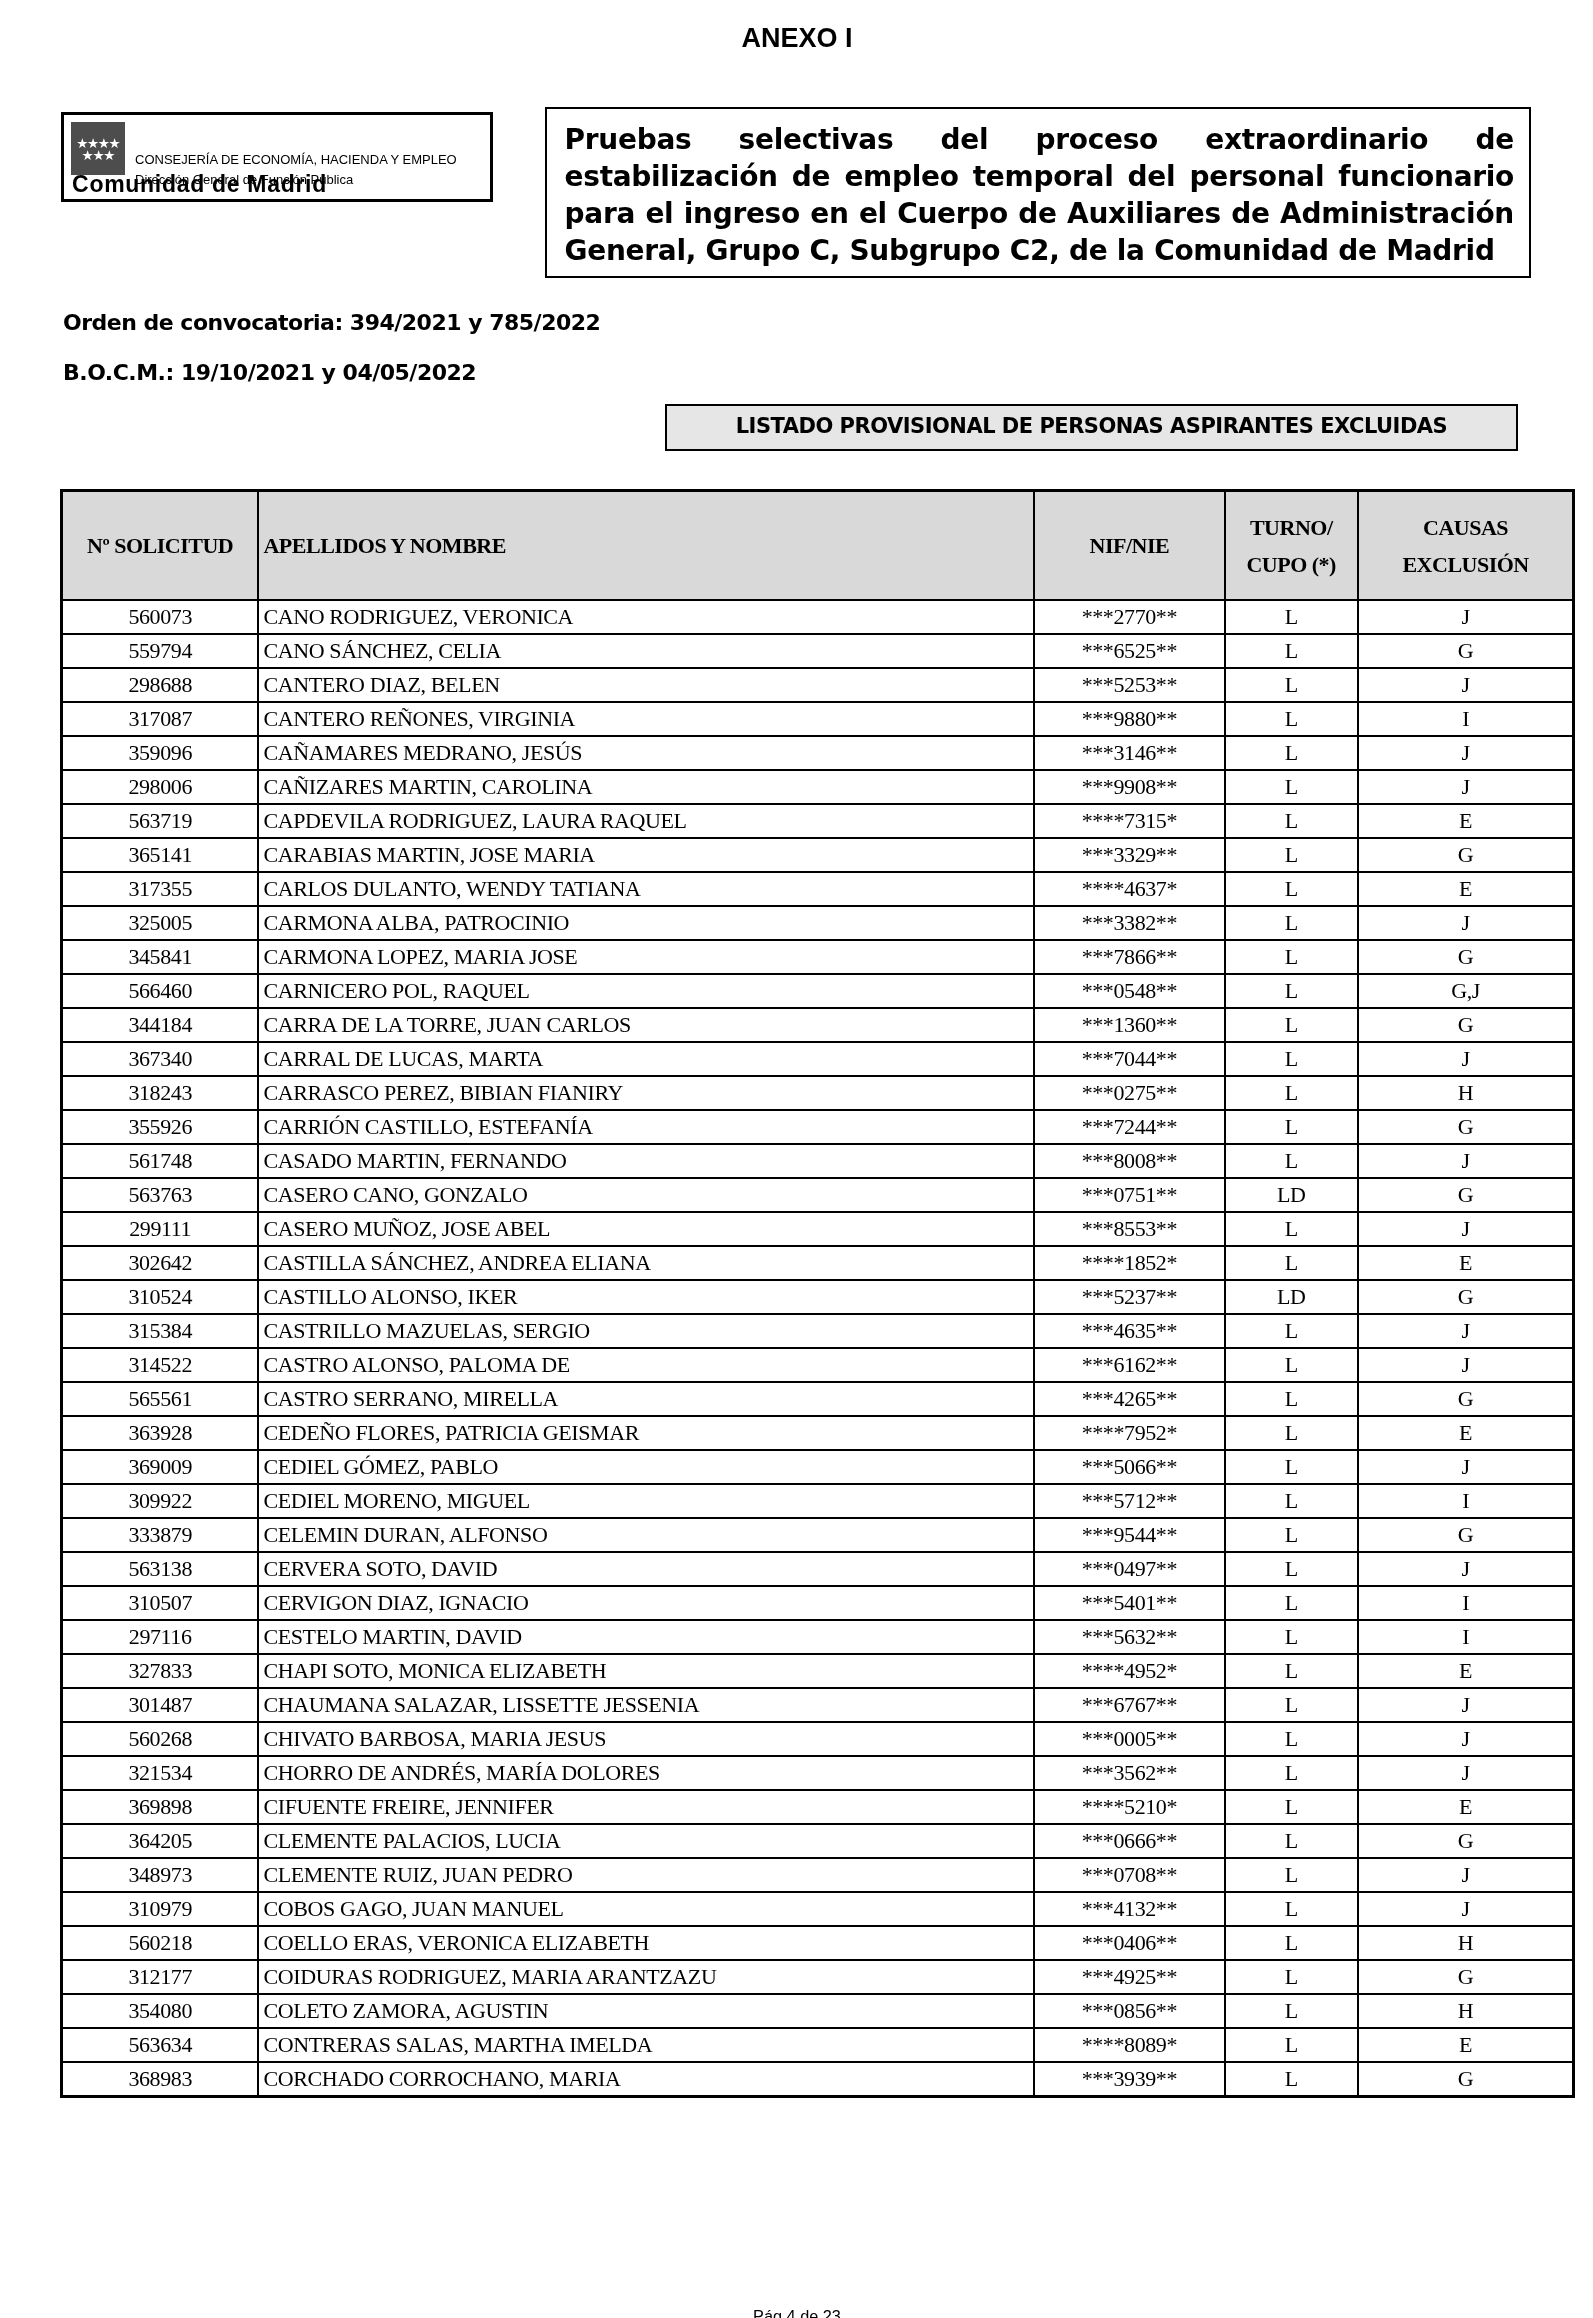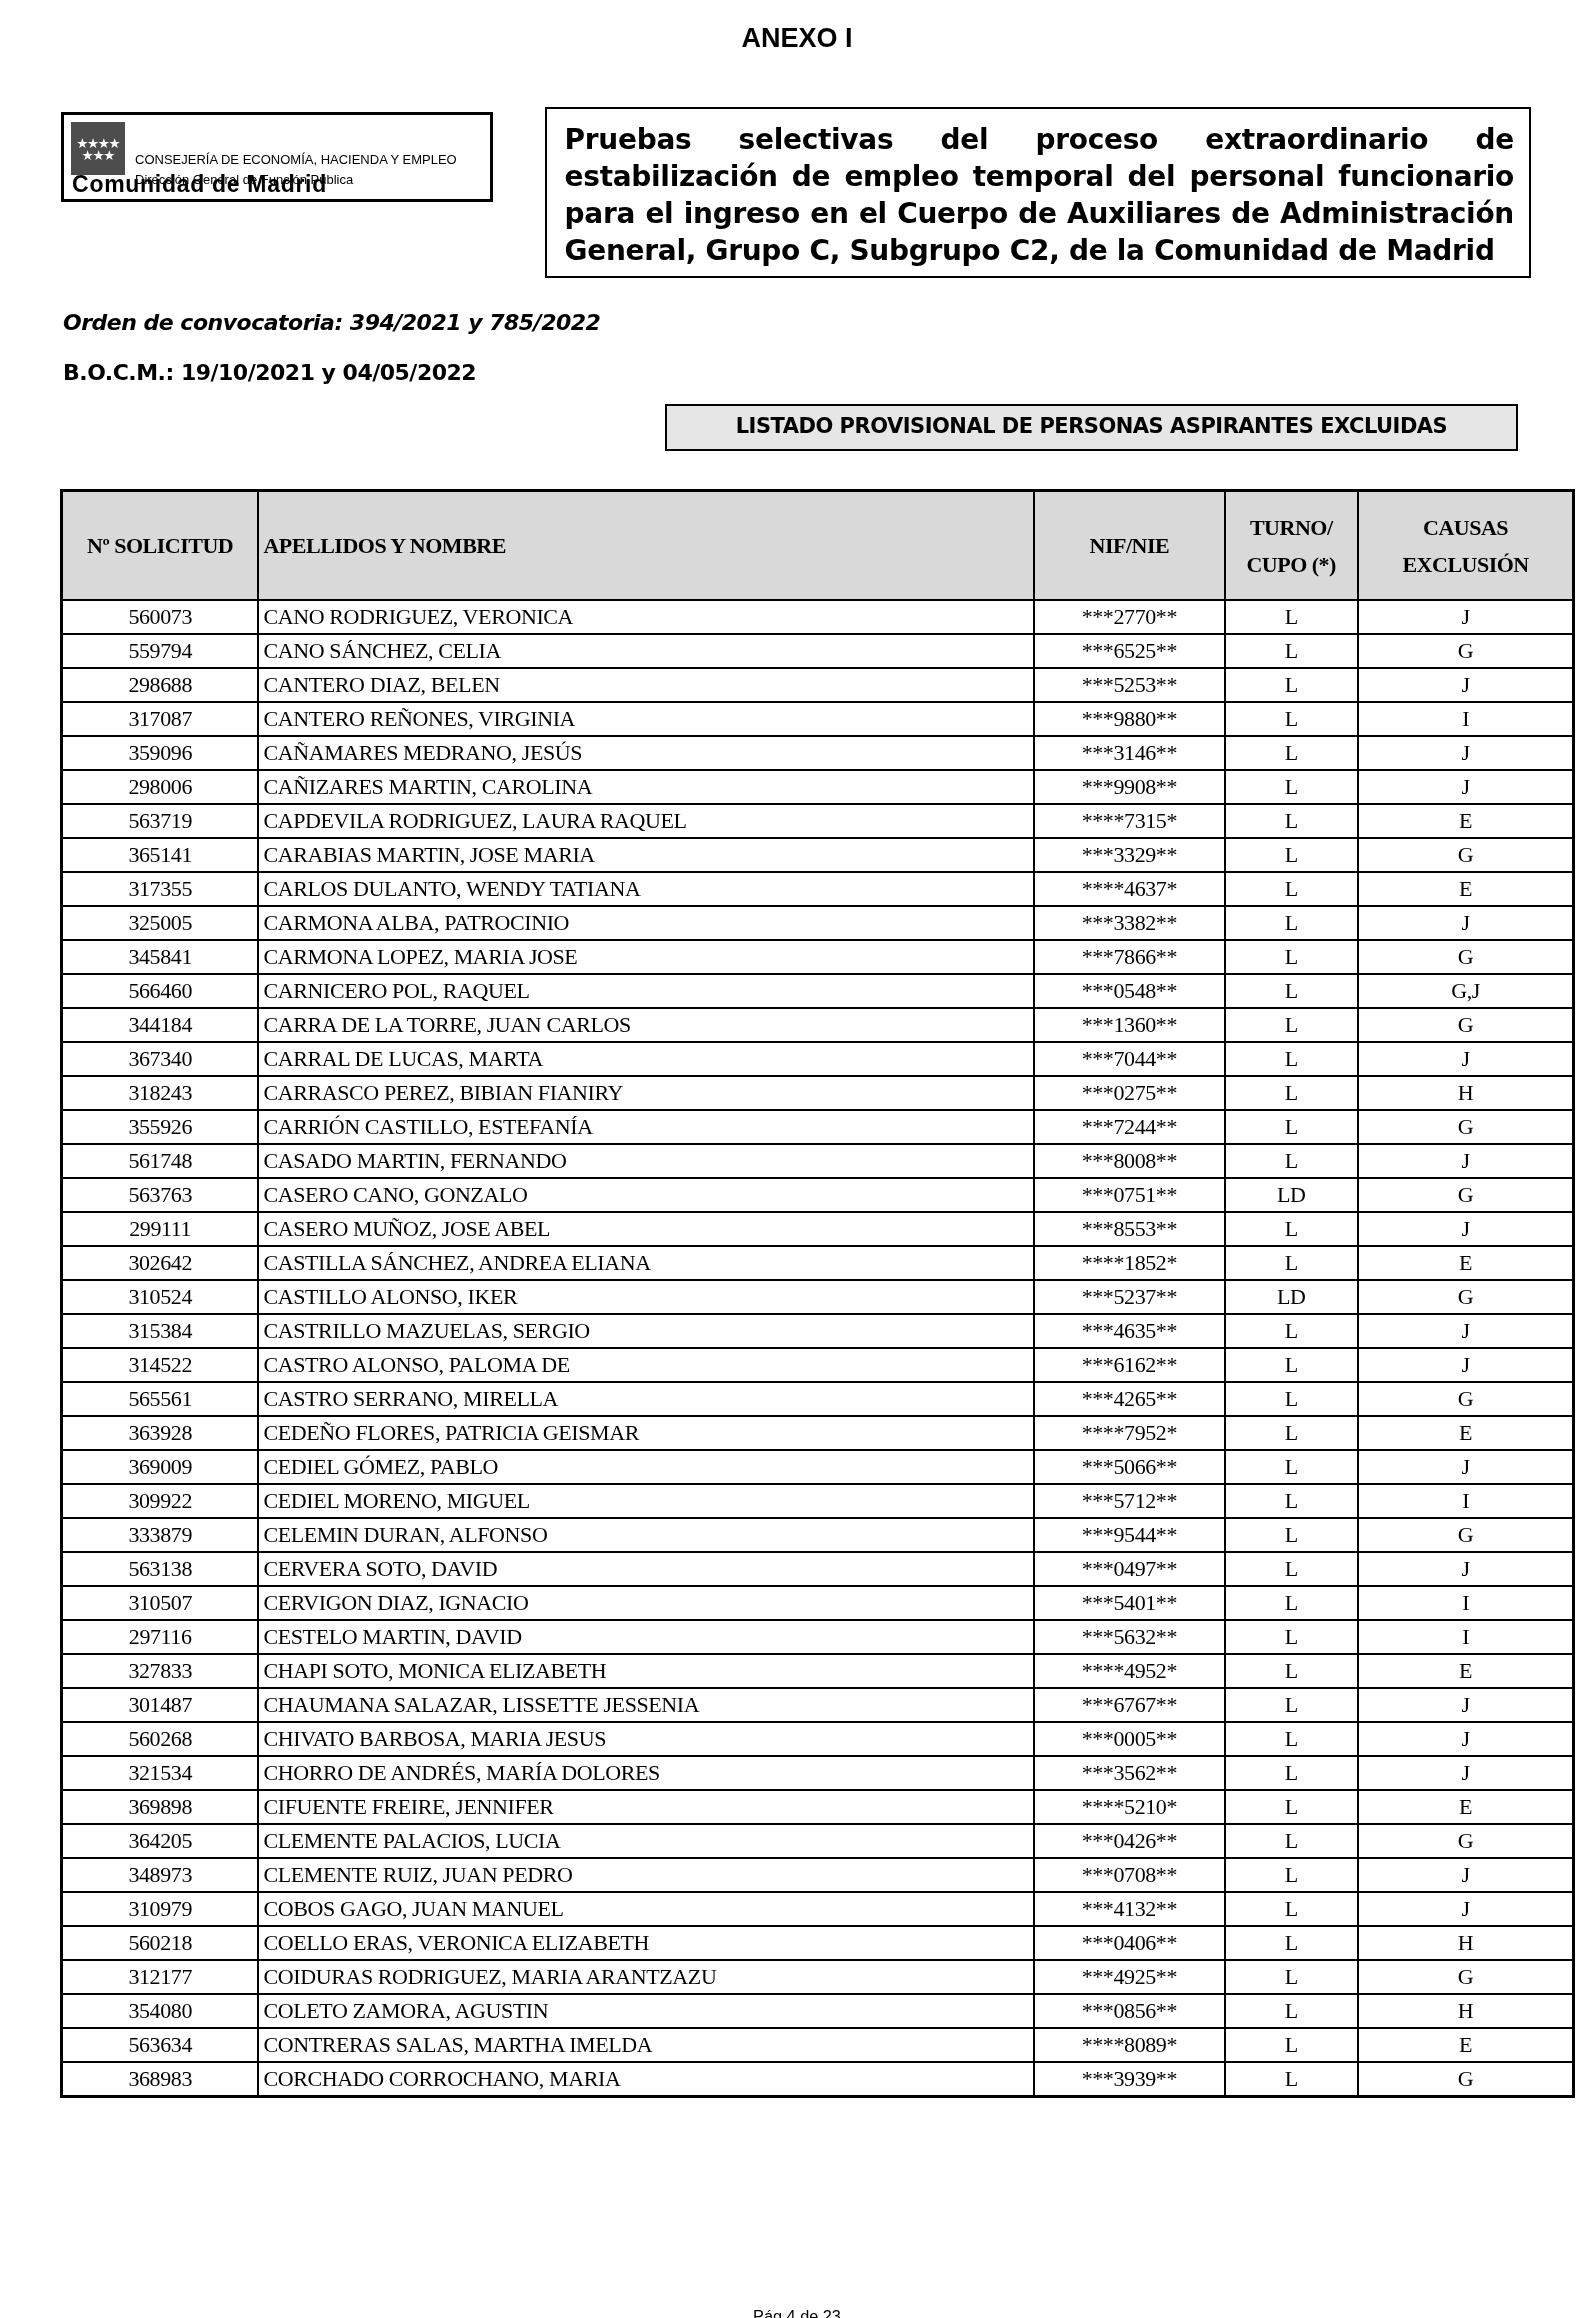--- a/index.html
+++ b/index.html
@@ -43,21 +43,21 @@
   <div class="emblem">★★★★ ★★★</div>
   <div class="line1">Dirección  General de Función Pública</div>
   <div class="line2">CONSEJERÍA DE ECONOMÍA, HACIENDA Y EMPLEO</div>
   <div class="big">Comunidad de Madrid</div>
 </div>
 
 <div class="abs titlebox">
   <span>Pruebas selectivas del proceso extraordinario de estabilización de empleo temporal del personal funcionario para el ingreso en el Cuerpo de Auxiliares de Administración General, Grupo C, Subgrupo C2, de la Comunidad de Madrid</span>
 </div>
 
-<div class="abs meta" style="top:310px;font-style:italic;">Orden de convocatoria: 394/2021 y 785/2022</div>
+<div class="abs meta" style="top:310px;">Orden de convocatoria: 394/2021 y 785/2022</div>
 <div class="abs meta" style="top:360px;">B.O.C.M.: 19/10/2021 y 04/05/2022</div>
 
 <div class="abs listado">
   <span>LISTADO PROVISIONAL DE PERSONAS ASPIRANTES EXCLUIDAS</span>
 </div>
 
 <table class="grid">
   <thead>
     <tr>
       <th class="c-sol">Nº SOLICITUD</th>
@@ -322,21 +322,21 @@
       <tr>
         <td class="c-sol">369898</td>
         <td class="c-name">CIFUENTE FREIRE, JENNIFER</td>
         <td class="c-nif">****5210*</td>
         <td class="c-turno">L</td>
         <td class="c-causa">E</td>
       </tr>
       <tr>
         <td class="c-sol">364205</td>
         <td class="c-name">CLEMENTE PALACIOS, LUCIA</td>
-        <td class="c-nif">***0426**</td>
+        <td class="c-nif">***0666**</td>
         <td class="c-turno">L</td>
         <td class="c-causa">G</td>
       </tr>
       <tr>
         <td class="c-sol">348973</td>
         <td class="c-name">CLEMENTE RUIZ, JUAN PEDRO</td>
         <td class="c-nif">***0708**</td>
         <td class="c-turno">L</td>
         <td class="c-causa">J</td>
       </tr>

